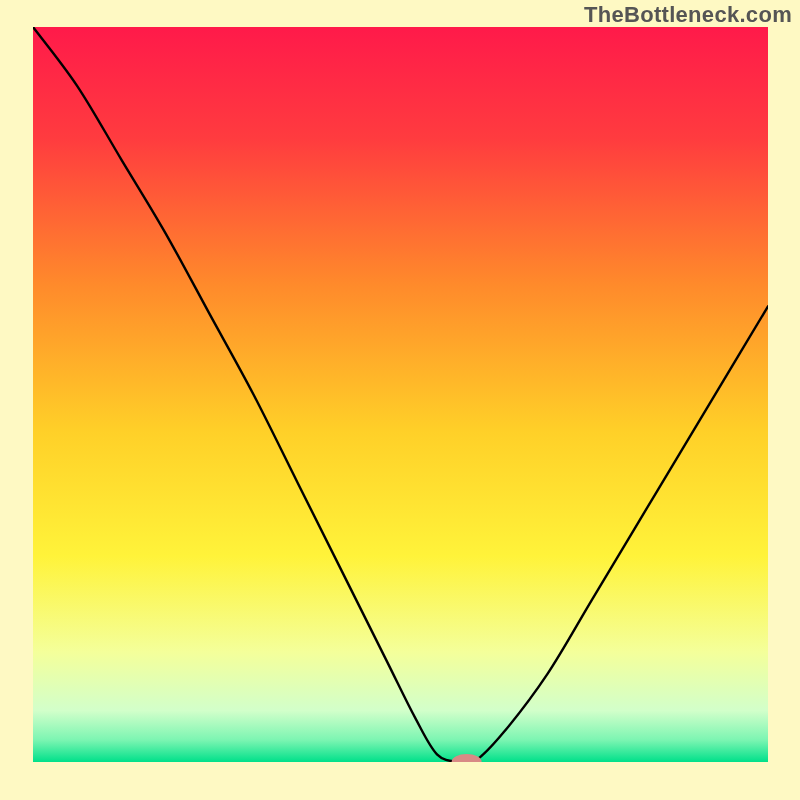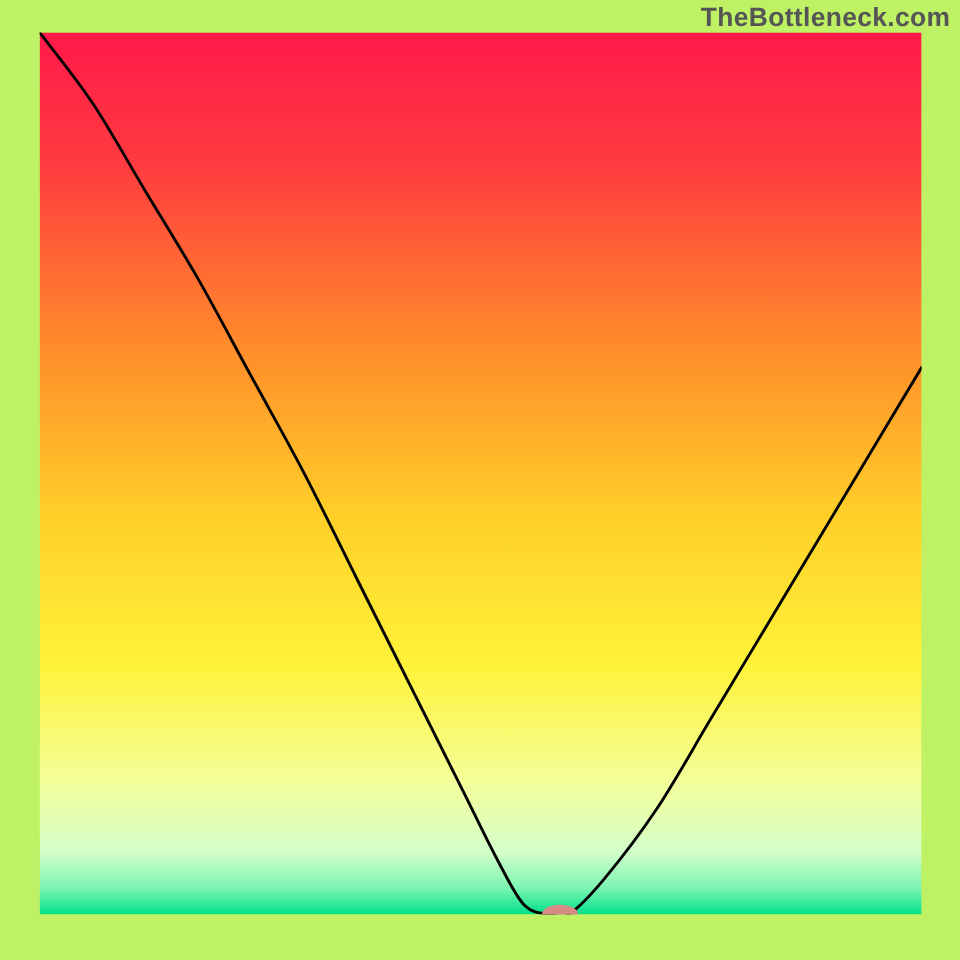--- a/index.html
+++ b/index.html
@@ -8,21 +8,21 @@
     width: 800px;
     height: 800px;
     background: #000;
     overflow: hidden;
     font-family: Arial, Helvetica, sans-serif;
   }
   .frame {
     position: relative;
     width: 800px;
     height: 800px;
-    background: #bef264;
+    background: #fef9c3;
   }
   .watermark {
     position: absolute;
     top: 2px;
     right: 8px;
     color: #555;
     font-size: 22px;
     font-weight: 600;
     letter-spacing: 0.3px;
     z-index: 10;

